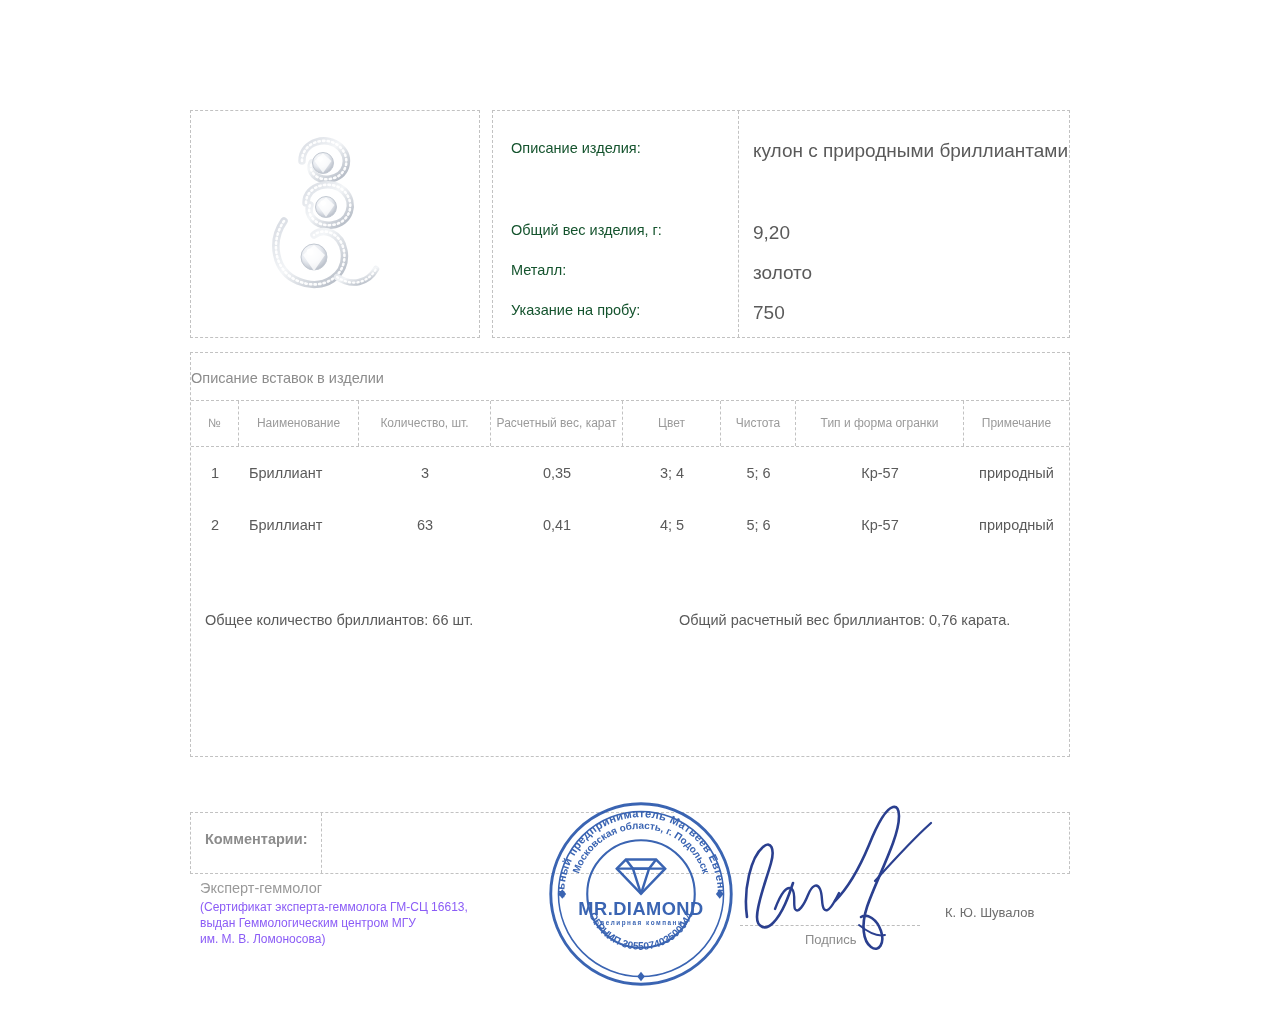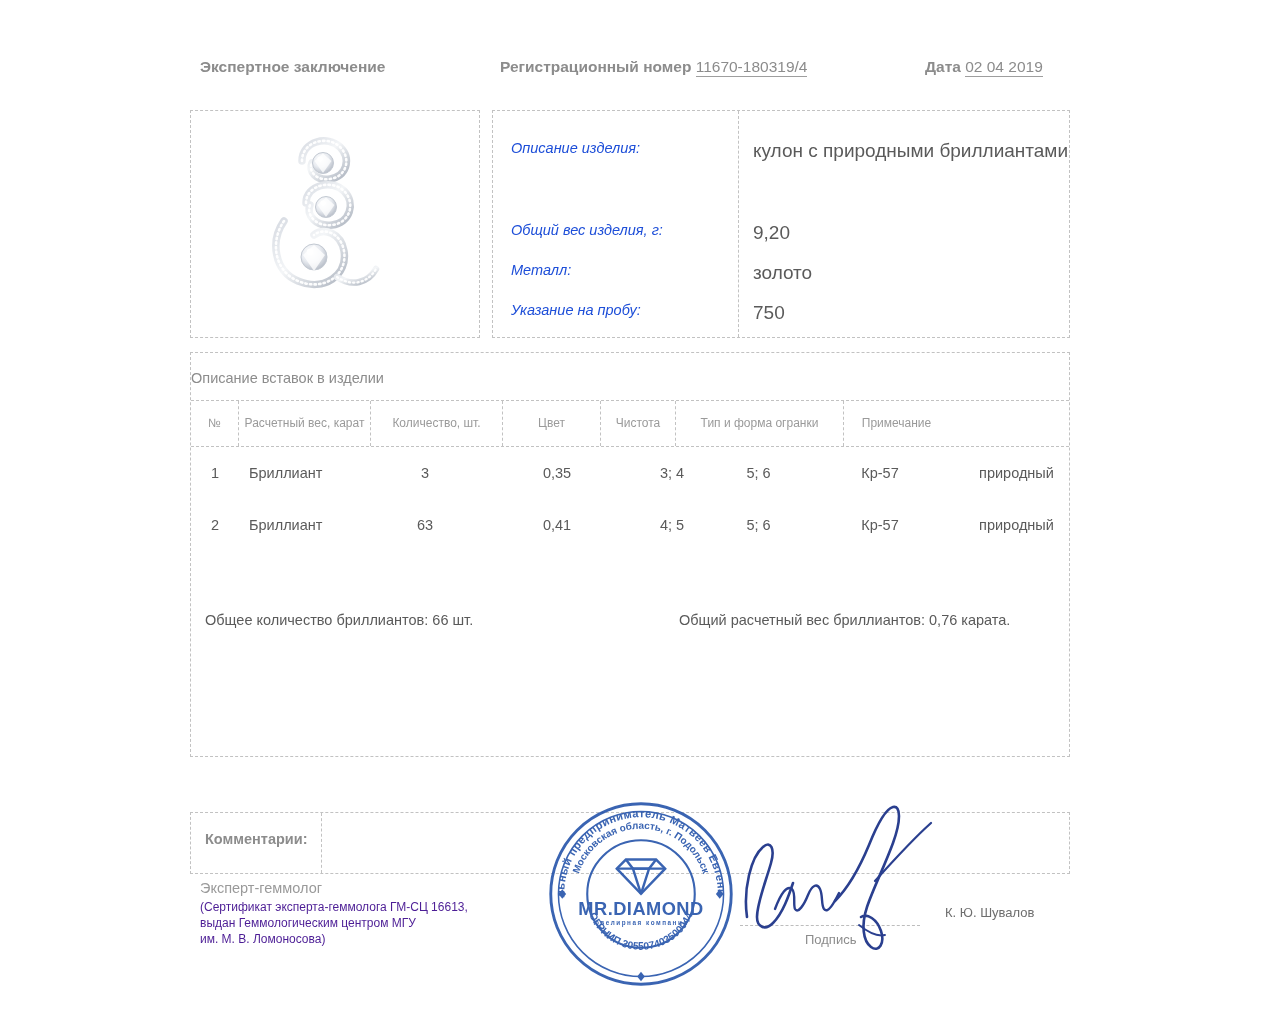--- a/index.html
+++ b/index.html
@@ -58,21 +58,21 @@
   }
 
   
   #product-panel { left: 492px; top: 110px; width: 578px; height: 228px; }
   #product-divider {
     position: absolute; left: 245px; top: 0; bottom: 0;
     border-left: 1px dashed #c2c2c2;
   }
   .pinfo-label {
     position: absolute; left: 18px;
-    font-size: 14.5px; color: #1d4ed8; white-space: nowrap; font-style: italic;
+    font-size: 14.5px; color: #14532d; white-space: nowrap;
   }
   .pinfo-value {
     position: absolute; left: 260px;
     font-size: 19px; color: #5a5a5a; white-space: nowrap;
   }
 
   
   #inserts-panel { left: 190px; top: 352px; width: 880px; height: 405px; }
   #inserts-title {
     position: absolute; left: 0; top: 17px;
@@ -145,21 +145,21 @@
     font-size: 14.5px; color: #8c8c8c; white-space: nowrap;
   }
 
   
   #expert-title {
     position: absolute; left: 200px; top: 880px;
     font-size: 14.5px; color: #9a9a9a; white-space: nowrap;
   }
   #expert-cert {
     position: absolute; left: 200px; top: 899px;
-    font-size: 12px; color: #4c1d95; line-height: 1.35;
+    font-size: 12px; color: #8b5cf6; line-height: 1.35;
     white-space: pre-line;
   }
   #sign-line {
     position: absolute; left: 740px; top: 925px;
     width: 180px;
     border-bottom: 1px dashed #bdbdbd;
   }
   #sign-label {
     position: absolute; left: 805px; top: 932px;
     font-size: 13px; color: #8c8c8c; white-space: nowrap;
@@ -181,31 +181,20 @@
     position: absolute;
     left: 735px; top: 785px;
     width: 230px; height: 180px;
   }
 </style>
 </head>
 <body>
 
 <div class="page">
 
-  <div class="hdr">
-    <div class="hdr-title">Экспертное заключение</div>
-    <div class="hdr-reg">
-      <span>Регистрационный номер</span>
-      <span class="uval">11670-180319/4</span>
-    </div>
-    <div class="hdr-date">
-      <span>Дата</span>
-      <span class="uval">02 04 2019</span>
-    </div>
-  </div>
 
   <div class="dbox" id="photo-panel">
     <div class="photo-wrap">
       <svg width="190" height="215" viewBox="0 0 190 215">
         <defs>
           <radialGradient id="gemShine" cx="38%" cy="32%" r="70%">
             <stop offset="0%" stop-color="#ffffff"></stop>
             <stop offset="55%" stop-color="#e9ecf1"></stop>
             <stop offset="100%" stop-color="#b9bfc9"></stop>
           </radialGradient>
@@ -278,22 +267,23 @@
     <div class="pinfo-value" style="top:191px;">750</div>
   </div>
 
   <div class="dbox" id="inserts-panel">
     <div id="inserts-title">Описание вставок в изделии</div>
 
     <div class="tbl">
 
       <div class="trow" id="hdr-row">
         <div class="cell c-num">№</div>
+        <div class="cell c-name" style="justify-content:center;padding-left:4px !important;">Наименование</div>
+        <div class="cell c-qty">Количество, шт.</div>
         <div class="cell c-weight">Расчетный вес, карат</div>
-        <div class="cell c-qty">Количество, шт.</div>
         <div class="cell c-color">Цвет</div>
         <div class="cell c-clarity">Чистота</div>
         <div class="cell c-cut">Тип и форма огранки</div>
         <div class="cell c-note">Примечание</div>
       </div>
 
       <div class="trow drow">
         <div class="cell c-num">1</div>
         <div class="cell c-name">Бриллиант</div>
         <div class="cell c-qty">3</div>

